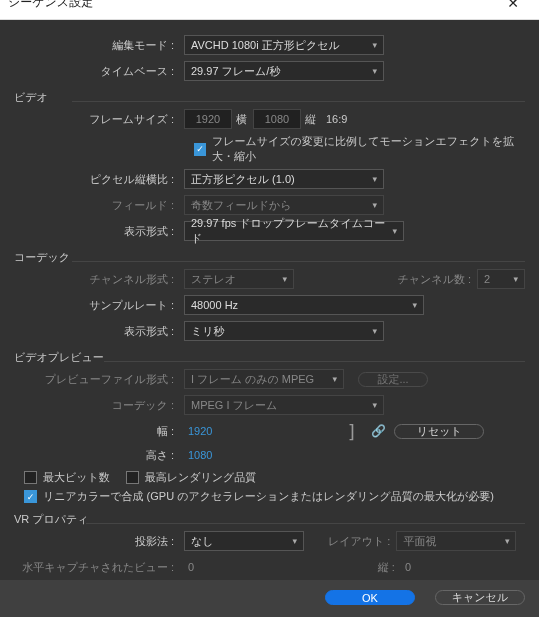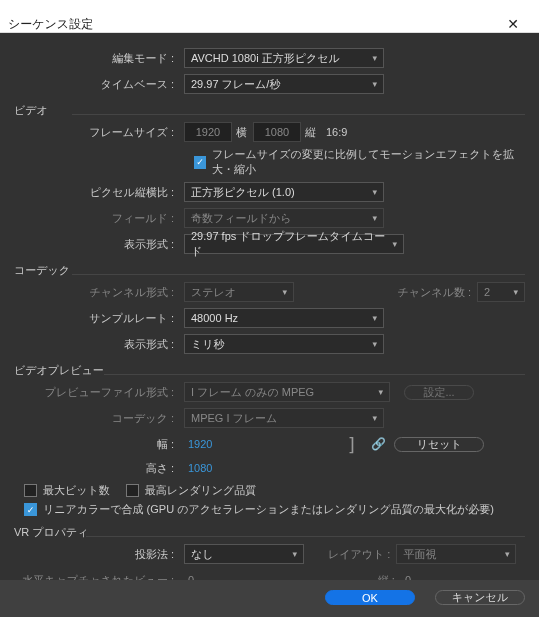--- a/index.html
+++ b/index.html
@@ -1,18 +1,18 @@
 <!DOCTYPE html>
 <html><head>
 <meta charset="utf-8">
 <style>
 * { margin: 0; padding: 0; box-sizing: border-box; }
 body { background: #1d1d1d; width: 539px; height: 617px; font-family: "Meiryo UI", sans-serif; font-size: 11px; color: #ccc; overflow: hidden; }
 .window { width: 100%; height: 100%; display: flex; flex-direction: column; }
-.titlebar { height: 20px; background: #fff; display: flex; align-items: flex-start; padding: 16px 8px; color: #222; border-bottom: 1px solid #ddd; }
+.titlebar { height: 20px; background: #fff; display: flex; align-items: flex-end; padding: 8px 8px; color: #222; border-bottom: 1px solid #ddd; }
 .titlebar .title { flex: 1; font-size: 12px; }
 .titlebar .close { width: 36px; text-align: center; font-size: 14px; cursor: pointer; }
 .content { flex: 1; background: #323232; padding: 10px 14px 6px 14px; overflow: hidden; }
 .row { display: flex; align-items: center; margin: 4px 0; min-height: 22px; }
 .label-r { width: 170px; text-align: right; padding-right: 10px; color: #ccc; font-size: 11px; flex-shrink: 0; }
 .label-r.dim { color: #888; }
 .select { height: 20px; background: #2a2a2a; border: 1px solid #555; color: #ddd; display: flex; align-items: center; justify-content: space-between; padding: 0 6px; font-size: 11px; }
 .select.dim { color: #888; border-color: #444; background: #2e2e2e; }
 .chev { font-size: 9px; color: #aaa; margin-left: 6px; }
 .input { height: 20px; background: #212121; border: 1px solid #444; color: #888; text-align: center; line-height: 18px; font-size: 11px; }
@@ -115,40 +115,40 @@
       <div style="flex:1"></div>
       <span class="inline-lbl dim">チャンネル数 :</span>
       <div class="select dim" style="width:48px">
         <span>2</span>
         <span class="chev">▾</span>
       </div>
     </div>
 
     <div class="row">
       <div class="label-r">サンプルレート :</div>
-      <div class="select" style="width:200px">
+      <div class="select" style="width:240px">
         <span>48000 Hz</span>
         <span class="chev">▾</span>
       </div>
     </div>
 
     <div class="row">
       <div class="label-r">表示形式 :</div>
       <div class="select" style="width:200px">
         <span>ミリ秒</span>
         <span class="chev">▾</span>
       </div>
     </div>
 
     <div class="section-title">ビデオプレビュー</div>
     <hr class="hr2">
 
     <div class="row">
       <div class="label-r dim">プレビューファイル形式 :</div>
-      <div class="select dim" style="width:206px">
+      <div class="select dim" style="width:160px">
         <span>I フレーム のみの MPEG</span>
         <span class="chev">▾</span>
       </div>
       <div style="width:14px"></div>
       <div class="btn dim" style="width:70px;padding:0">設定...</div>
     </div>
 
     <div class="row">
       <div class="label-r dim">コーデック :</div>
       <div class="select dim" style="width:200px">

